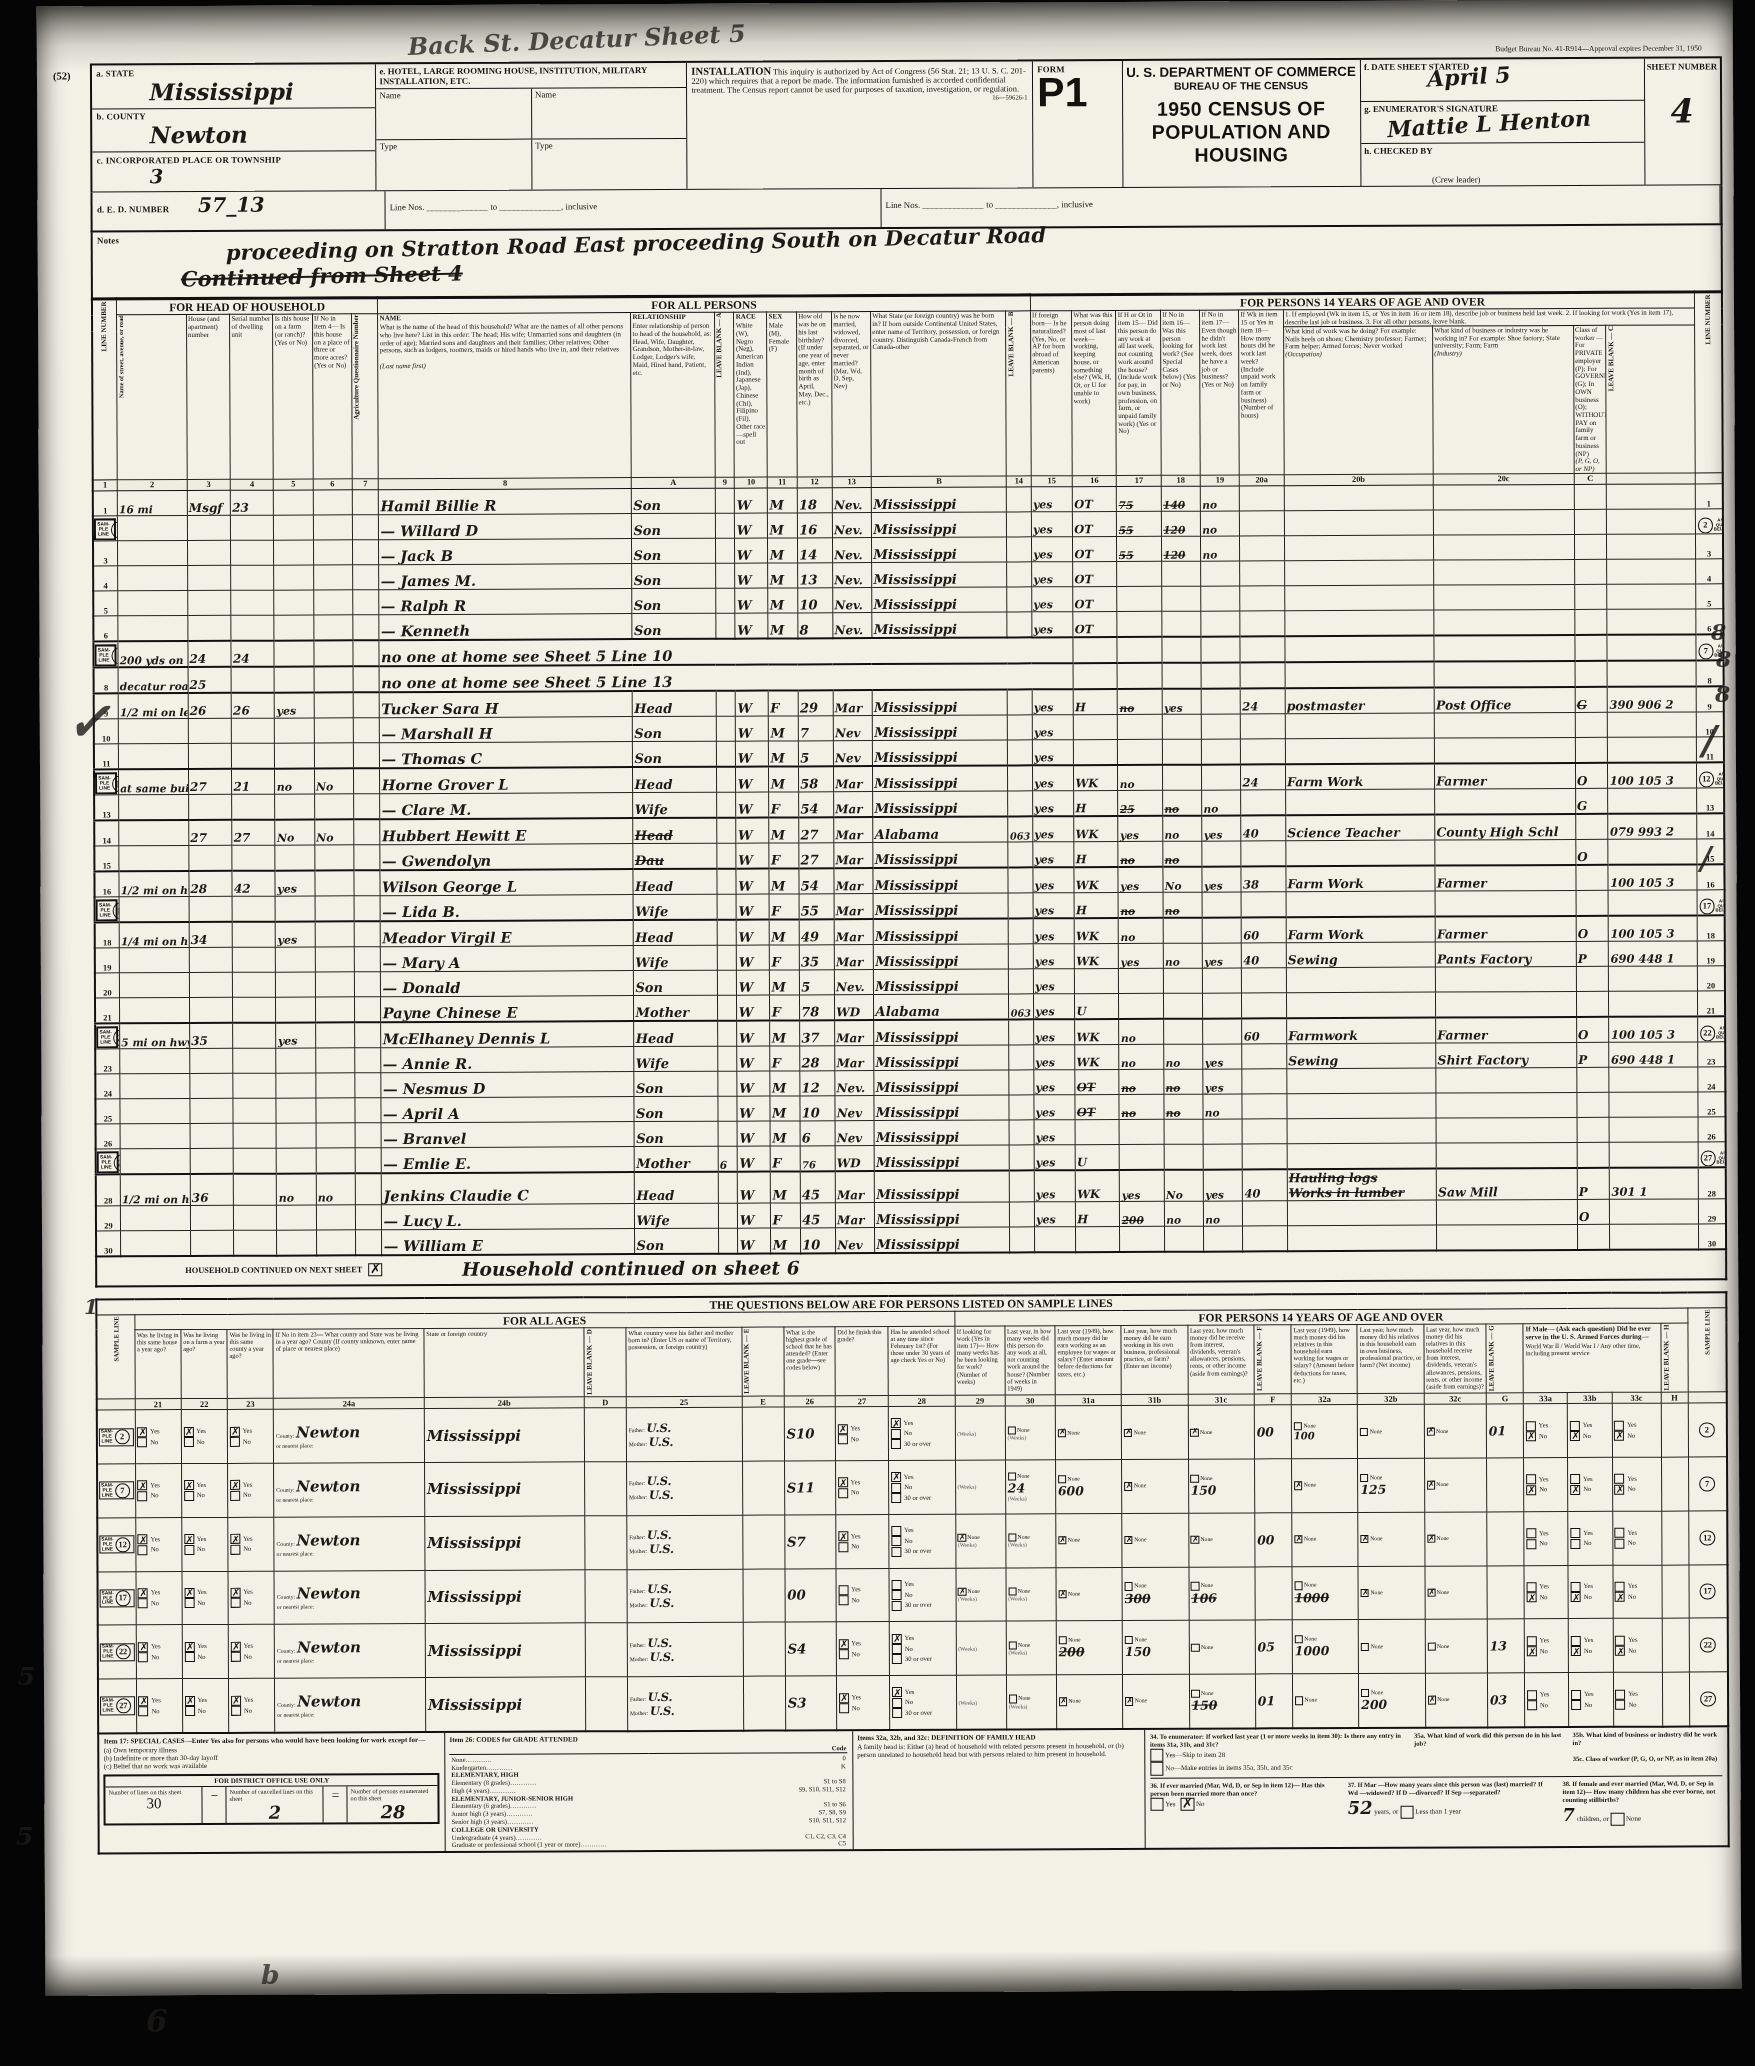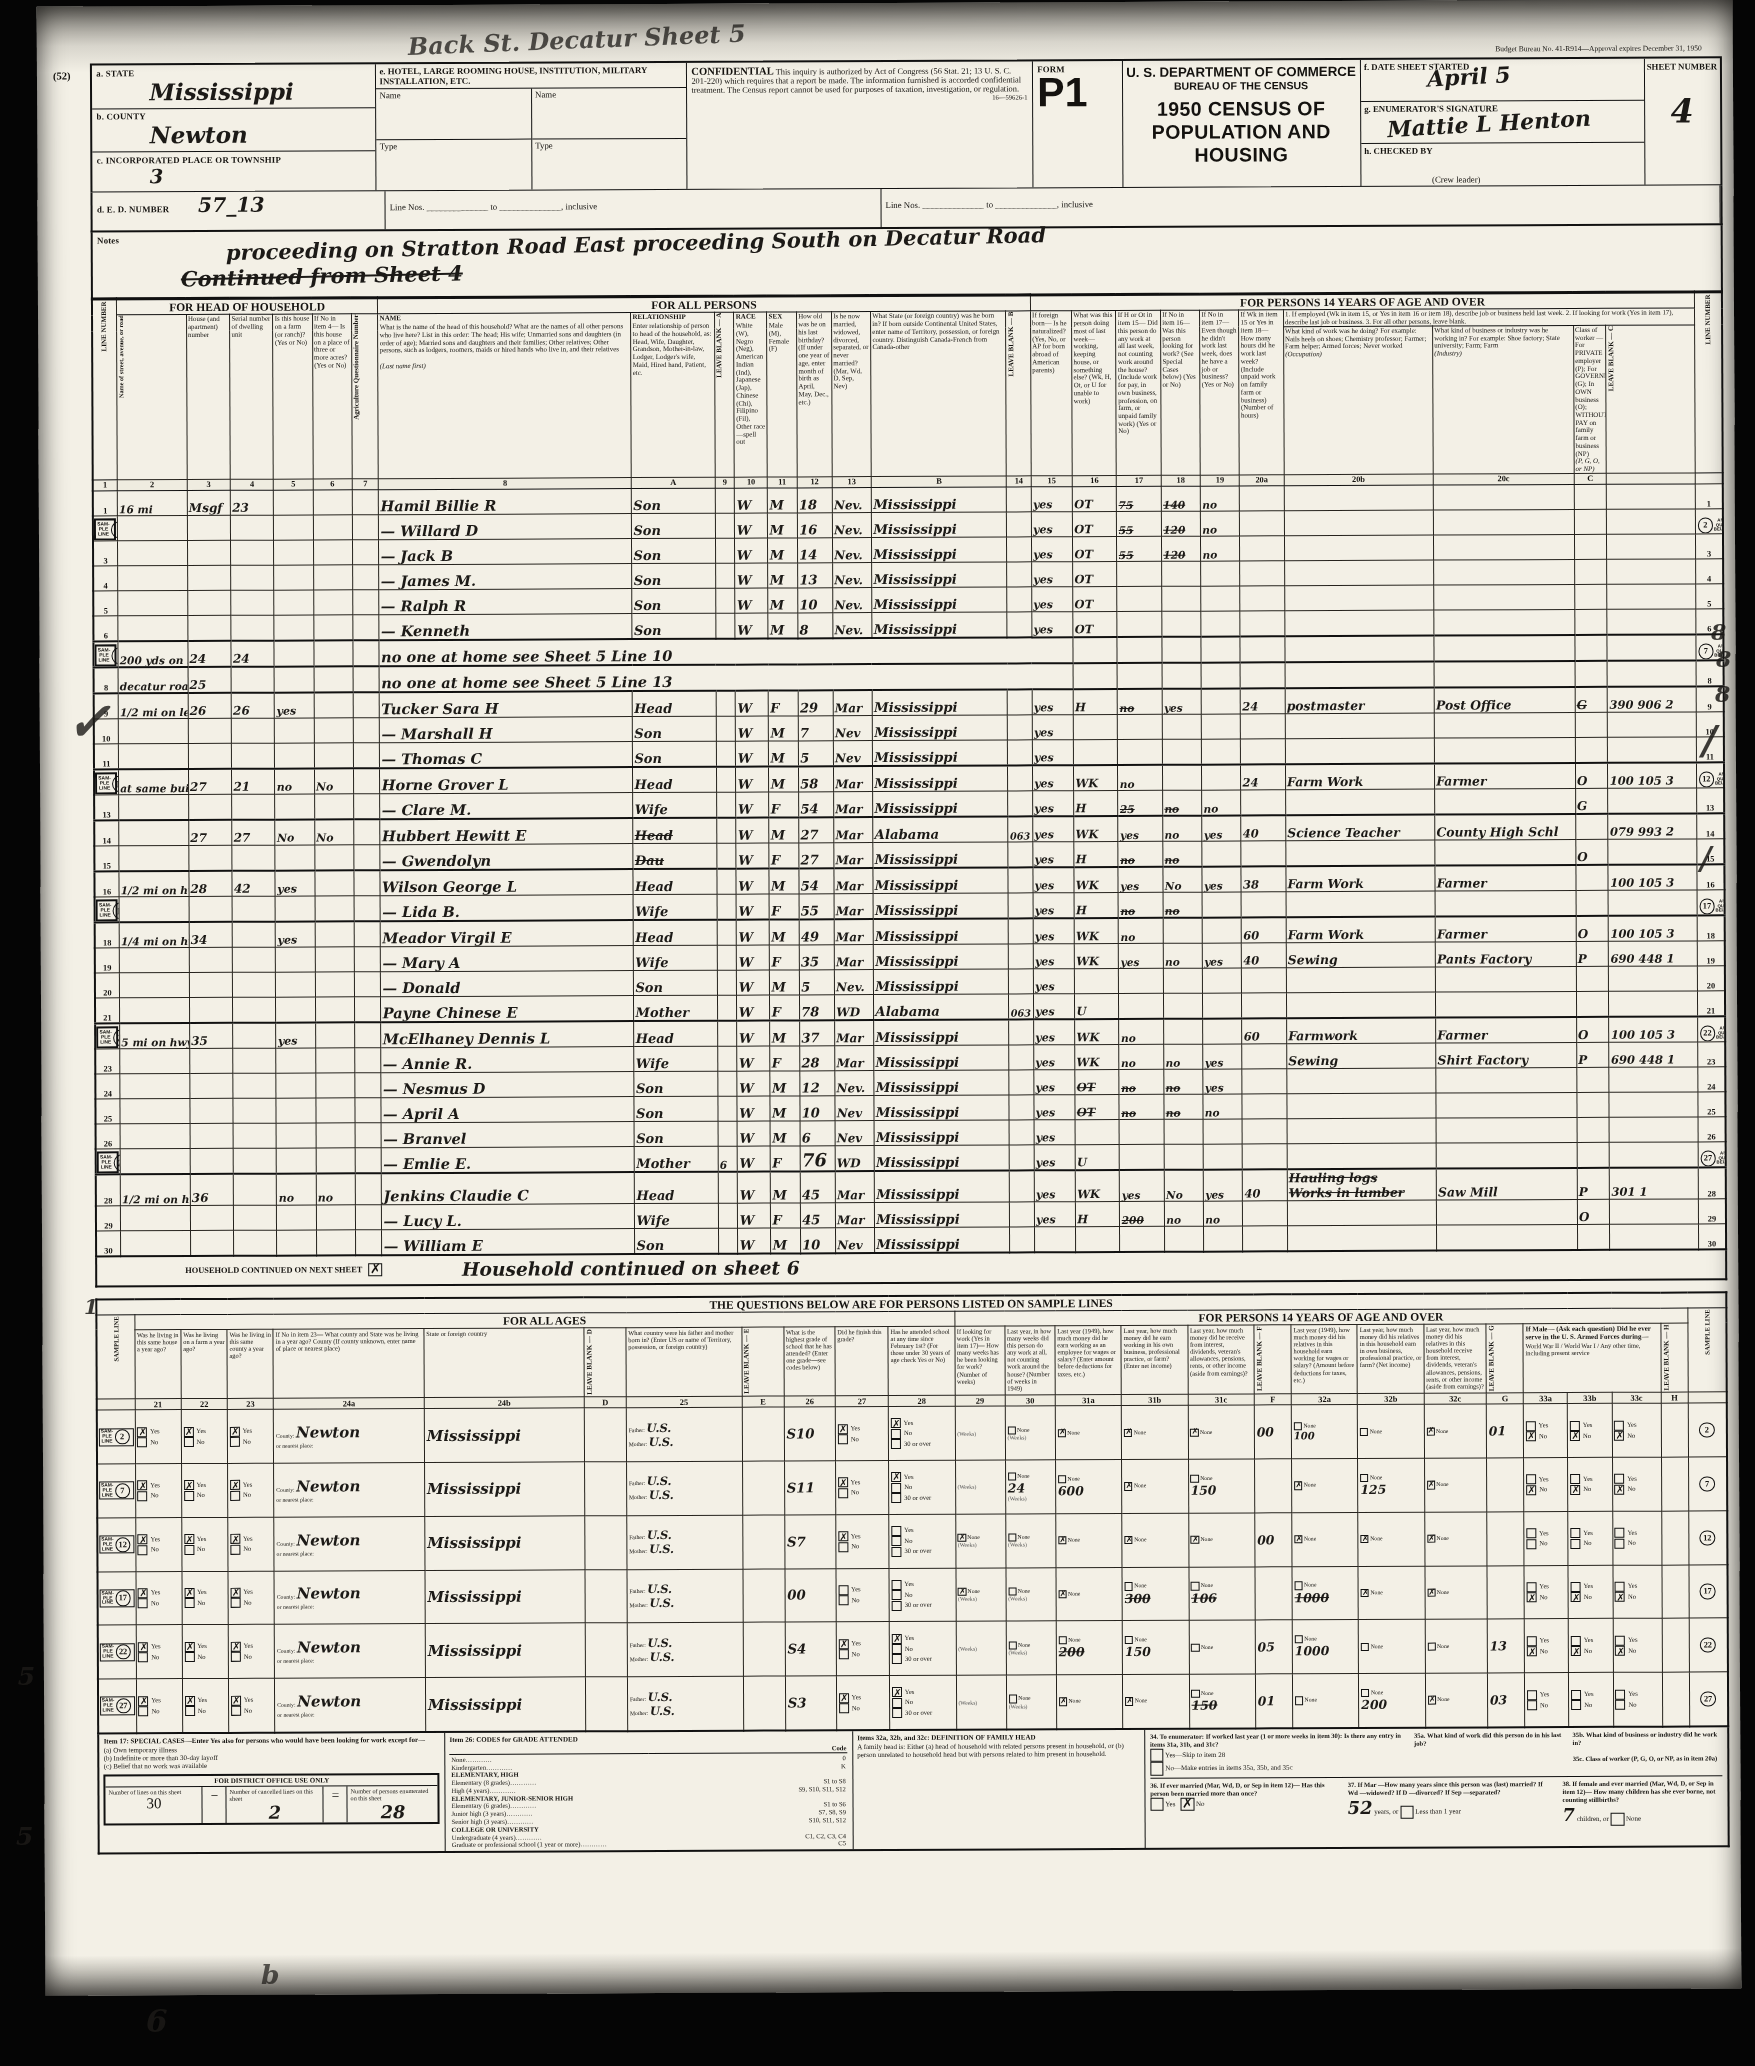--- a/index.html
+++ b/index.html
@@ -136,21 +136,21 @@
               <div class="cell">Name</div>
               <div class="cell">Type</div>
             </div>
             <div>
               <div class="cell">Name</div>
               <div class="cell">Type</div>
             </div>
           </div>
         </div>
         <div class="c h-conf">
-          <b>CONFIDENTIAL</b>
+          <b>INSTALLATION</b>
           <span>This inquiry is authorized by Act of Congress (56 Stat. 21; 13 U. S. C. 201-220) which requires that a report be made. The information furnished is accorded confidential treatment.  The Census report cannot be used for purposes of taxation, investigation, or regulation.</span>
           <div style="text-align:right;font-size:6.6px;">16—59626-1</div>
         </div>
         <div class="c h-form">
           <div class="lbl">FORM</div>
           <div class="p1">P1</div>
         </div>
         <div class="c h-title">
           <div class="t1 sans">U. S. DEPARTMENT OF COMMERCE</div>
           <div class="t2 sans">BUREAU OF THE CENSUS</div>
@@ -1082,21 +1082,21 @@
               <td></td>
               <td></td>
               <td></td>
               <td></td>
               <td></td>
               <td class="nm"><span class="hw">— Emlie E.</span></td>
               <td><span class="hw" style="font-size:13px">Mother</span></td>
               <td><span class="hw" style="font-size:10.6px">6</span></td>
               <td><span class="hw" style="font-size:13px">W</span></td>
               <td><span class="hw" style="font-size:13px">F</span></td>
-              <td><span class="hw" style="font-size:18px">76</span></td>
+              <td><span class="hw" style="font-size:10px">76</span></td>
               <td><span class="hw" style="font-size:12px">WD</span></td>
               <td><span class="hw" style="font-size:13.3px">Mississippi</span></td>
               <td></td>
               <td><span class="hw" style="font-size:11px">yes</span></td>
               <td><span class="hw" style="font-size:11.5px">U</span></td>
               <td></td>
               <td></td>
               <td></td>
               <td></td>
               <td></td>

